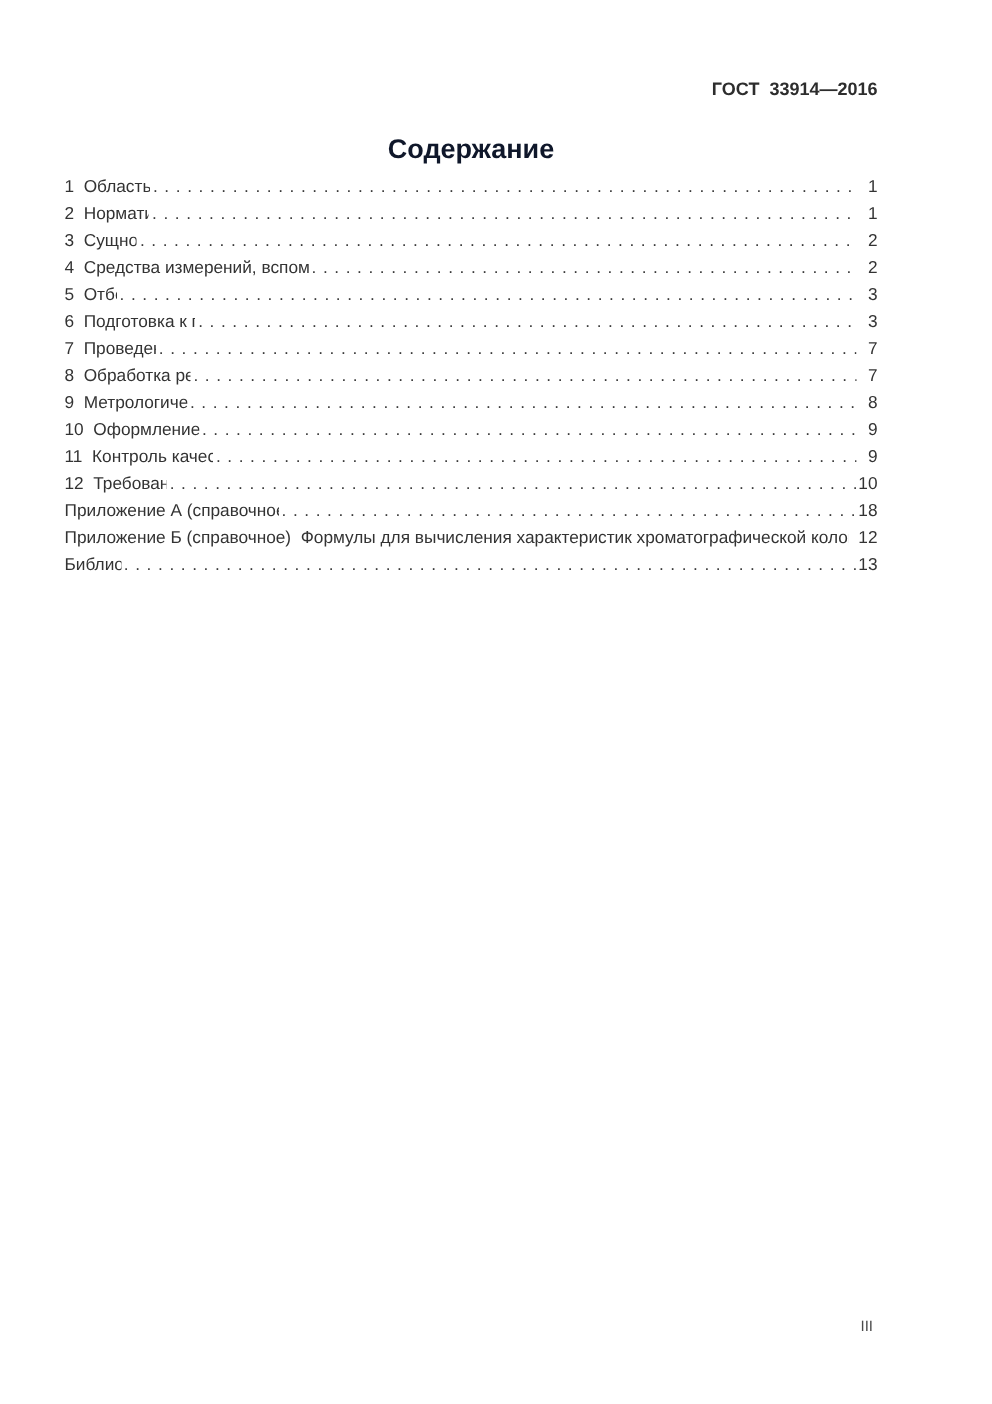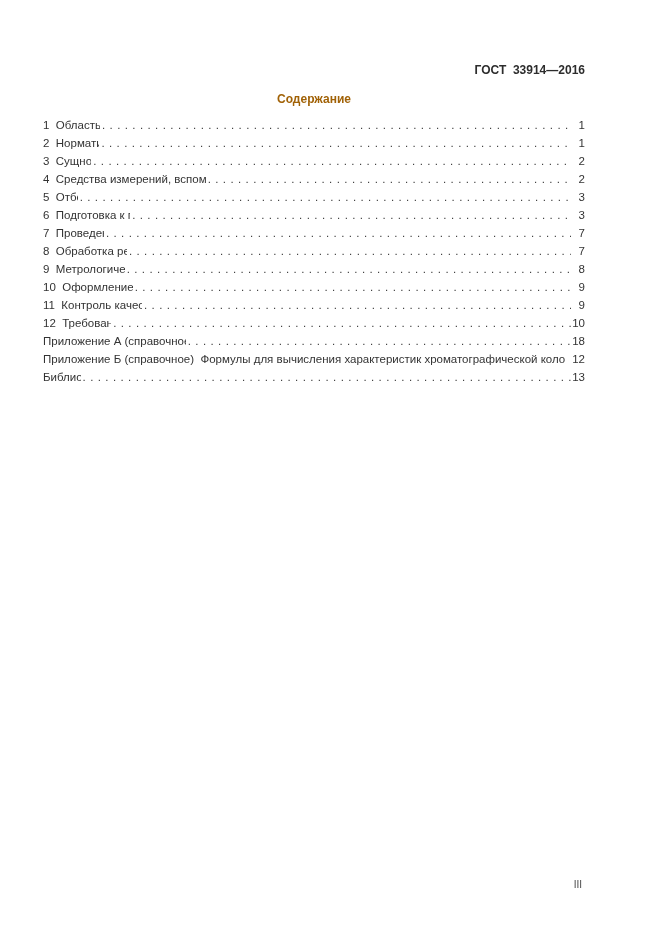--- a/index.html
+++ b/index.html
@@ -11,39 +11,39 @@
     position: relative;
     width: 661px;
     height: 936px;
     background: #ffffff;
     font-family: "Liberation Sans", sans-serif;
     color: #333333;
     overflow: hidden;
   }
   .doc-ref {
     position: absolute;
-    top: 63px;
+    top: 52px;
     right: 76px;
     font-size: 12px;
     font-weight: bold;
     line-height: 15px;
     white-space: pre;
     color: #2d2d2d;
   }
   .toc-title {
     position: absolute;
     top: 91px;
     left: 43px;
     width: 542px;
     margin: 0;
     text-align: center;
-    font-size: 12px;
+    font-size: 18px;
     font-weight: bold;
     line-height: 17px;
-    color: #a16207;
+    color: #0f172a;
   }
   .toc-list {
     position: absolute;
     top: 116px;
     left: 43px;
     width: 542px;
   }
   .toc-row {
     display: flex;
     align-items: baseline;

